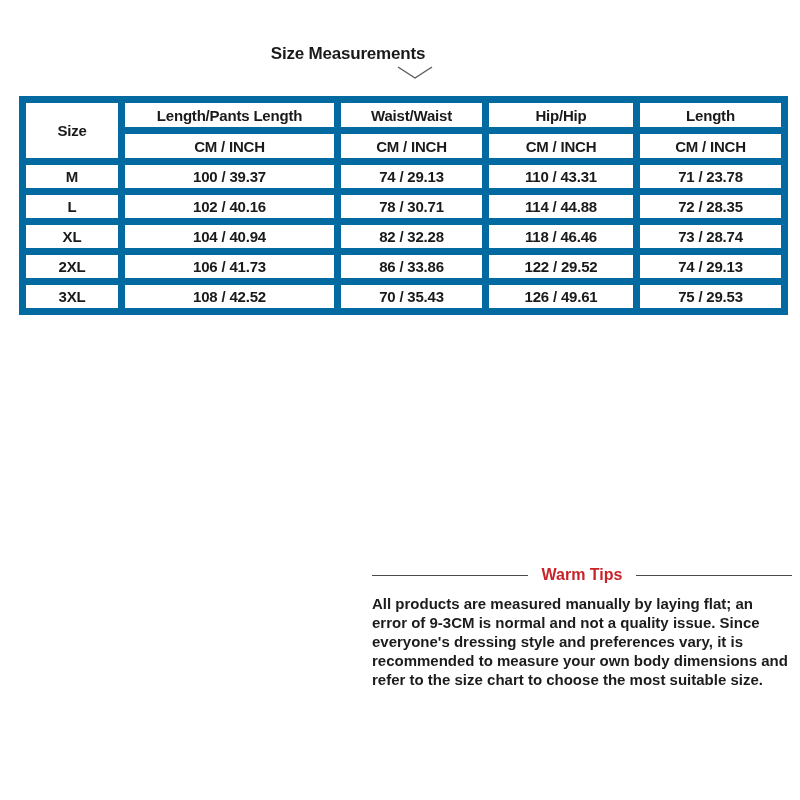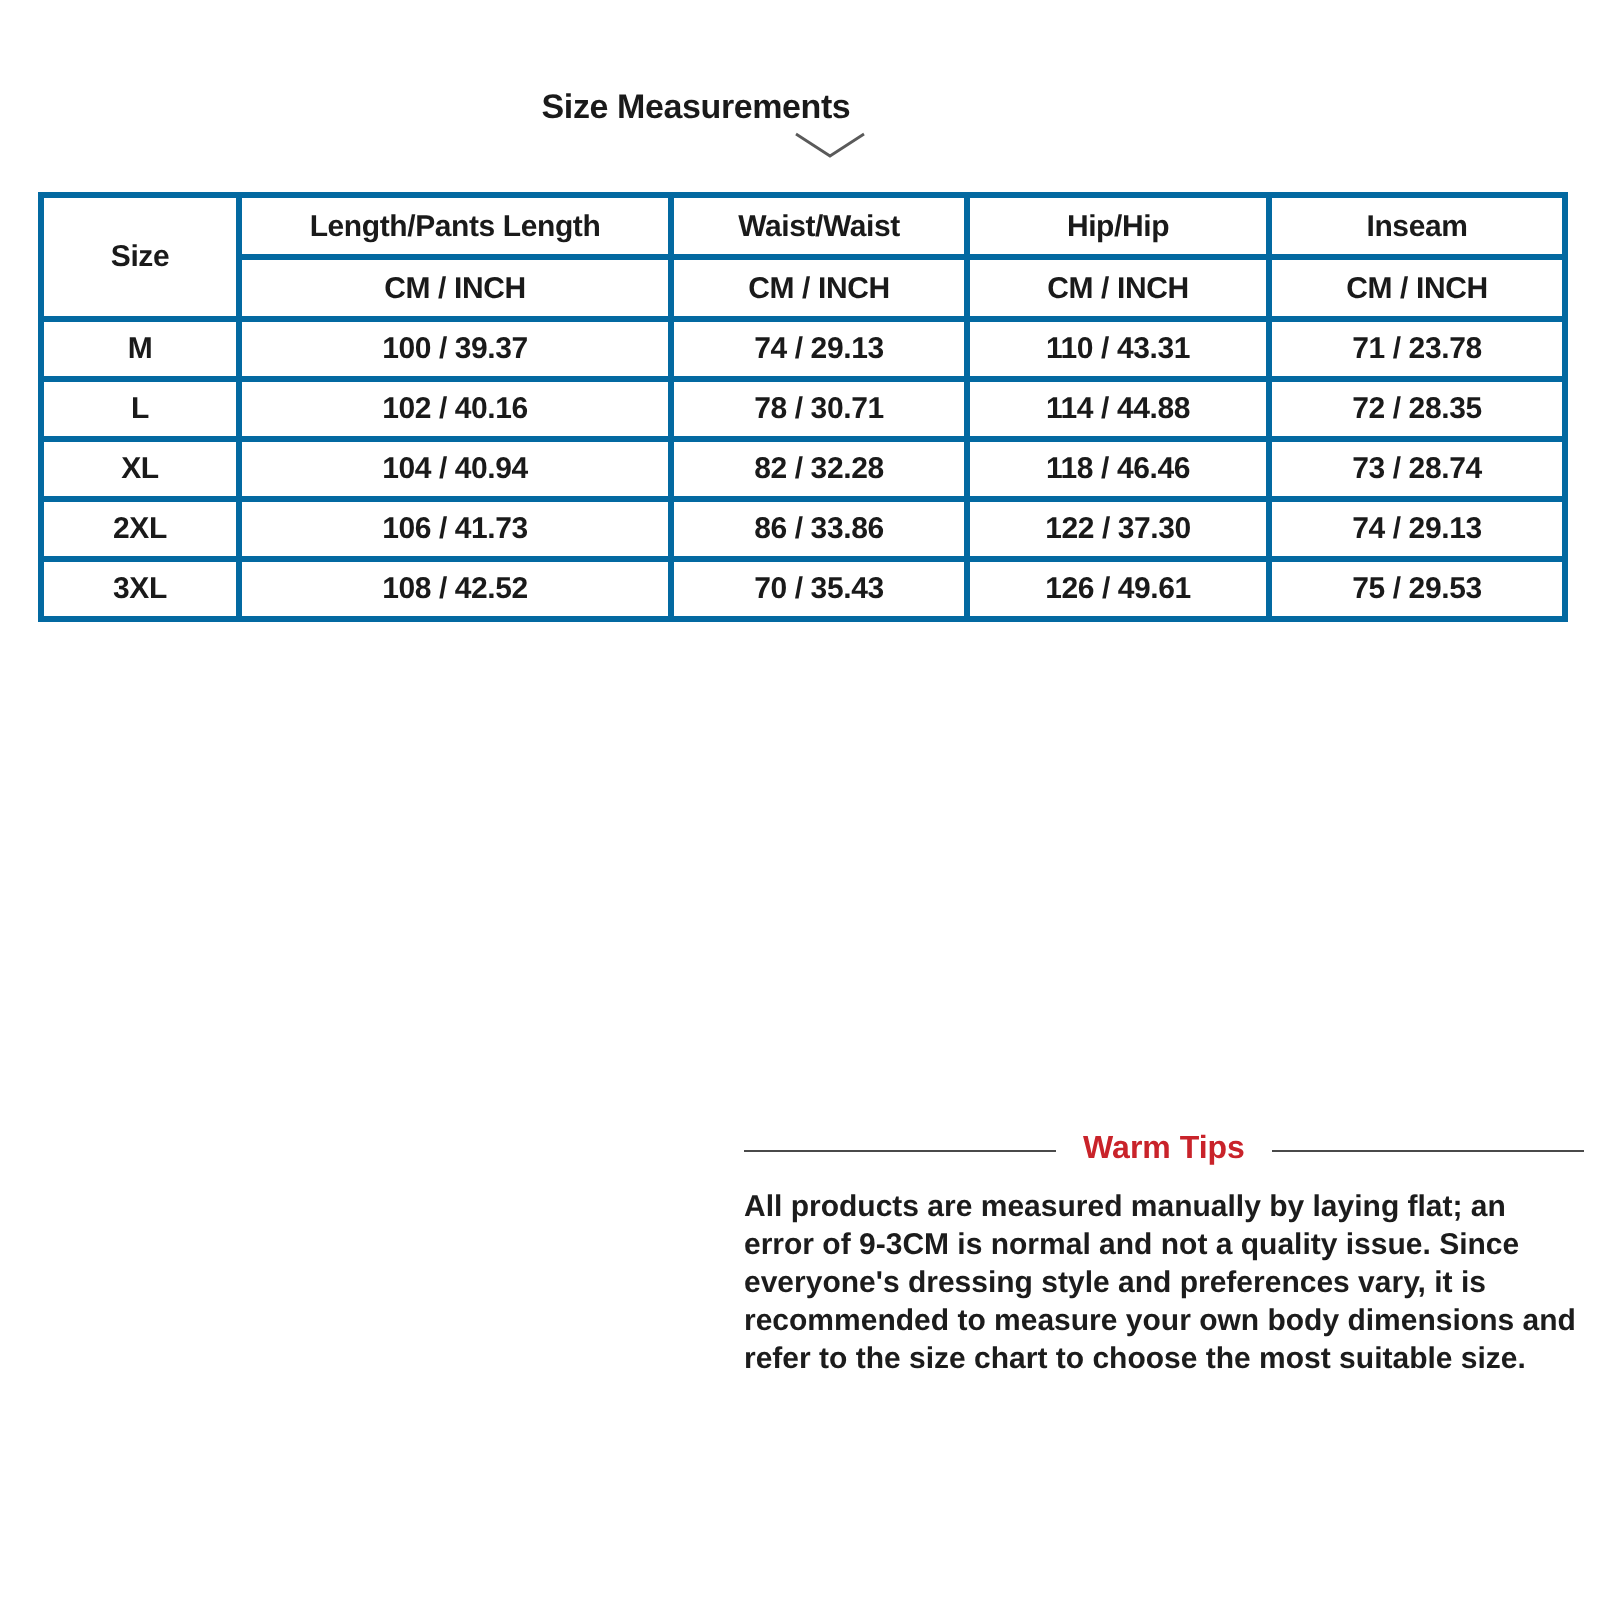--- a/index.html
+++ b/index.html
@@ -9,21 +9,21 @@
 
   
   .title { position:absolute; top:44px; left:0; right:0; text-align:center;
            font-size:17px; font-weight:bold; letter-spacing:-0.2px; }
   .chevron { position:absolute; top:66px; left:397px; }
 
   
   table.size-table { position:absolute; top:96px; left:19px; width:762px;
                      border-collapse:collapse; table-layout:fixed; }
   table.size-table th, table.size-table td {
-      border:3px solid #0369a1; text-align:center; vertical-align:middle;
+      border:7px solid #0369a1; text-align:center; vertical-align:middle;
       font-size:15px; font-weight:bold; letter-spacing:-0.2px; padding:0; }
   table.size-table thead tr { height:31px; }
   table.size-table tbody tr { height:30px; }
 
   
   .diagram { position:absolute; left:0; top:440px; width:360px; height:330px; }
 
   
   .tips { position:absolute; left:372px; top:566px; width:420px; }
   .tips-head { display:flex; align-items:center; }
@@ -51,21 +51,21 @@
         <col style="width:148px">
       <col style="width:151px">
         <col style="width:148px">
     </colgroup>
     <thead>
       <tr>
         <th rowspan="2">Size</th>
         <th>Length/Pants Length</th>
         <th>Waist/Waist</th>
         <th>Hip/Hip</th>
-        <th>Inseam</th>
+        <th>Length</th>
       </tr>
       <tr>
         <th>CM / INCH</th>
         <th>CM / INCH</th>
         <th>CM / INCH</th>
         <th>CM / INCH</th>
       </tr>
     </thead>
     <tbody>
       <tr>
@@ -86,21 +86,21 @@
         <td>XL</td>
         <td>104 / 40.94</td>
         <td>82 / 32.28</td>
         <td>118 / 46.46</td>
         <td>73 / 28.74</td>
       </tr>
       <tr>
         <td>2XL</td>
         <td>106 / 41.73</td>
         <td>86 / 33.86</td>
-        <td>122 / 37.30</td>
+        <td>122 / 29.52</td>
         <td>74 / 29.13</td>
       </tr>
       <tr>
         <td>3XL</td>
         <td>108 / 42.52</td>
         <td>70 / 35.43</td>
         <td>126 / 49.61</td>
         <td>75 / 29.53</td>
       </tr>
     </tbody>

